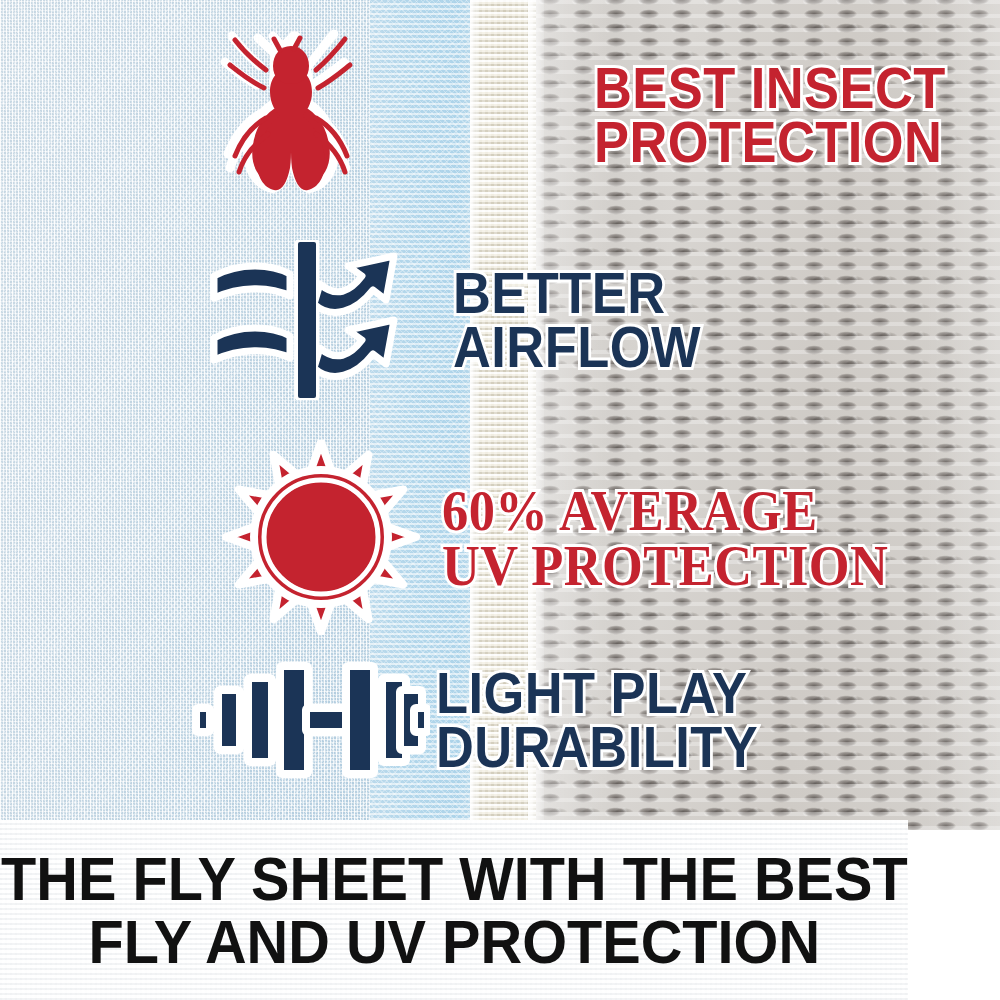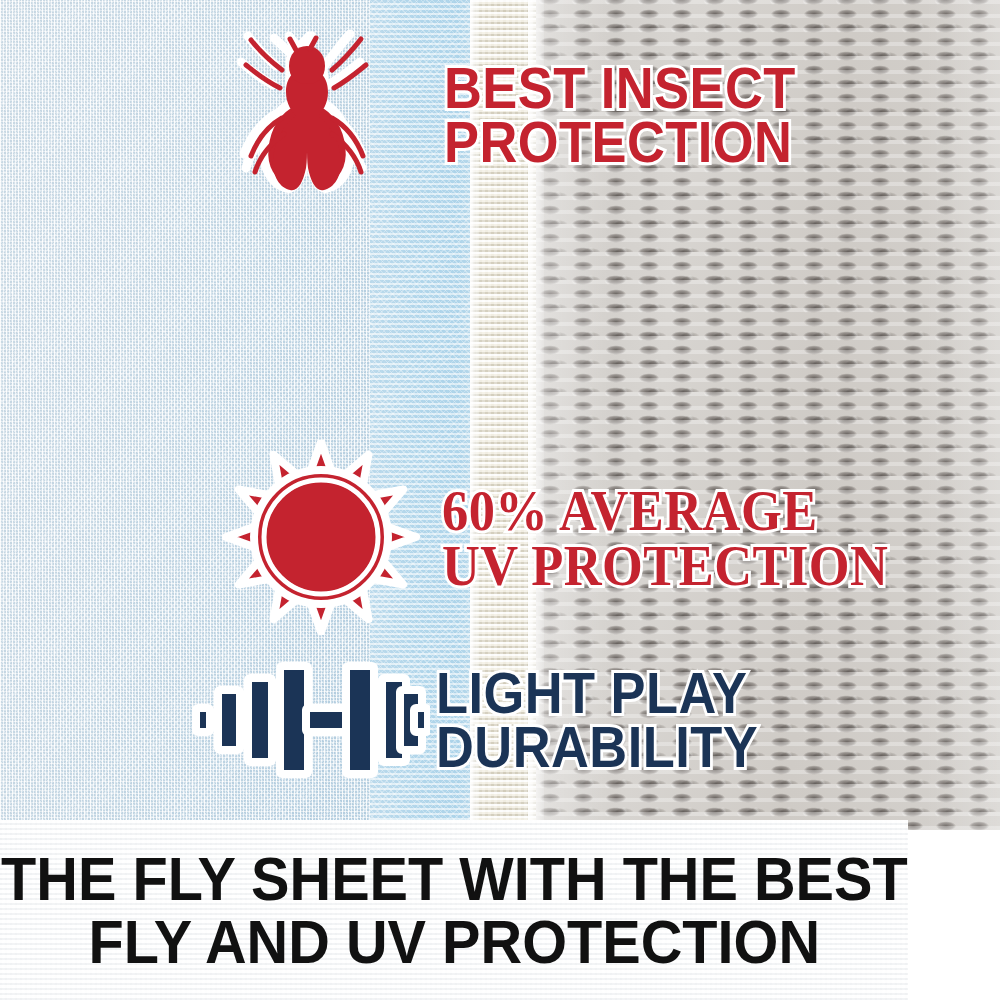--- a/index.html
+++ b/index.html
@@ -120,21 +120,21 @@
     <div class="band-blue2"></div>
     <div class="blue-noise"></div>
     <div class="band-mesh"></div>
     <div class="mesh-row-offset"></div>
     <div class="mesh-sheen"></div>
     <div class="band-seam"></div>
     <div class="band-seam-hi"></div>
     <div class="mesh-left-edge"></div>
   </div>
 
-  <div class="feature" style="left:232px;top:22px;width:760px;height:190px;">
+  <div class="feature" style="left:216px;top:22px;width:760px;height:190px;justify-content:space-between;">
     <div class="ficon" style="width:150px;height:190px;">
       <svg width="150" height="190" viewBox="0 0 150 190" aria-hidden="true">
         <g stroke="#ffffff" stroke-width="9" stroke-linecap="round" stroke-linejoin="round" fill="none">
           <path d="M57 30 L42 16"></path>
           <path d="M72 27 L80 14"></path>
           <path d="M44 44 C28 30 22 22 16 14"></path>
           <path d="M92 44 C104 30 110 20 118 12"></path>
           <path d="M41 63 C26 55 18 48 9 40"></path>
           <path d="M96 63 C110 55 118 48 128 40"></path>
           <path d="M44 92 C30 100 20 112 12 132"></path>
@@ -177,20 +177,43 @@
           <path d="M100 96 C114 104 124 116 131 134"></path>
           <path d="M52 112 C38 122 28 134 23 150"></path>
           <path d="M100 112 C114 122 124 134 129 150"></path>
         </g>
       </svg>
     </div>
     <div class="ftext red-text" style="margin-left:62px;margin-top:-4px;">BEST INSECT
 PROTECTION</div>
   </div>
 
+  <div class="feature" style="left:210px;top:240px;width:780px;height:160px;">
+    <div class="ficon" style="width:215px;height:160px;">
+      <svg width="215" height="160" viewBox="0 0 215 160" aria-hidden="true">
+        <g stroke="#ffffff" stroke-width="11" stroke-linecap="round" stroke-linejoin="round" fill="none">
+          <path d="M5 46 C30 34 60 34 78 42"></path>
+          <path d="M5 108 C30 96 60 96 78 104"></path>
+          <path d="M96 5 L96 155"></path>
+          <path d="M108 52 C130 66 146 54 158 40"></path>
+          <path d="M108 116 C130 130 146 118 158 104"></path>
+        </g>
+        <rect x="88" y="2" width="18" height="156" rx="2" fill="#1B3456" stroke="#ffffff" stroke-width="7"></rect>
+        <path fill="#1B3456" stroke="#ffffff" stroke-width="7" stroke-linejoin="round" d="M4 36 C30 22 62 24 80 34 L80 56 C60 46 30 46 4 58 Z"></path>
+        <path fill="#1B3456" stroke="#ffffff" stroke-width="7" stroke-linejoin="round" d="M4 98 C30 84 62 86 80 96 L80 118 C60 108 30 108 4 120 Z"></path>
+        <path fill="#1B3456" stroke="#ffffff" stroke-width="7" stroke-linejoin="round" d="M110 44 C126 58 140 52 152 36 L138 26 L184 16 L176 60 L163 50
+                 C146 72 122 80 104 64 Z"></path>
+        <path fill="#1B3456" stroke="#ffffff" stroke-width="7" stroke-linejoin="round" d="M110 108 C126 122 140 116 152 100 L138 90 L184 80 L176 124 L163 114
+                 C146 136 122 144 104 128 Z"></path>
+        <rect x="88" y="2" width="18" height="156" rx="2" fill="#1B3456"></rect>
+      </svg>
+    </div>
+    <div class="ftext navy-text" style="margin-left:28px;margin-top:0px;">BETTER
+AIRFLOW</div>
+  </div>
 
   <div class="feature" style="left:222px;top:440px;width:770px;height:195px;font-family:Liberation Serif, serif;">
     <div class="ficon" style="width:198px;height:195px;">
       <svg width="198" height="195" viewBox="0 0 198 195" aria-hidden="true">
         <g transform="translate(99,97)">
           <g id="rays">
             <path fill="#C4232F" stroke="#ffffff" stroke-width="8" stroke-linejoin="round" d="M0 -95 L14 -56 L-14 -56 Z"></path>
             <path fill="#C4232F" stroke="#ffffff" stroke-width="8" stroke-linejoin="round" d="M0 -95 L14 -56 L-14 -56 Z" transform="rotate(30)"></path>
             <path fill="#C4232F" stroke="#ffffff" stroke-width="8" stroke-linejoin="round" d="M0 -95 L14 -56 L-14 -56 Z" transform="rotate(60)"></path>
             <path fill="#C4232F" stroke="#ffffff" stroke-width="8" stroke-linejoin="round" d="M0 -95 L14 -56 L-14 -56 Z" transform="rotate(90)"></path>

